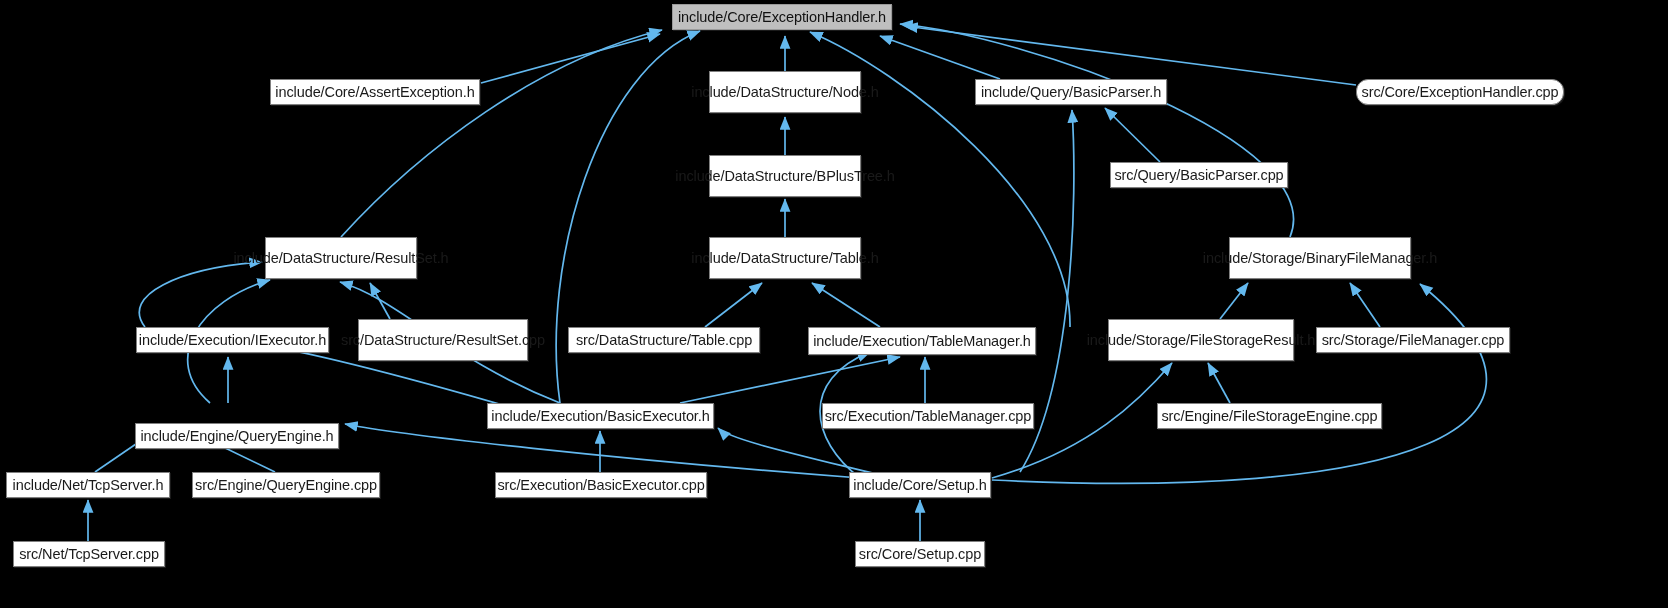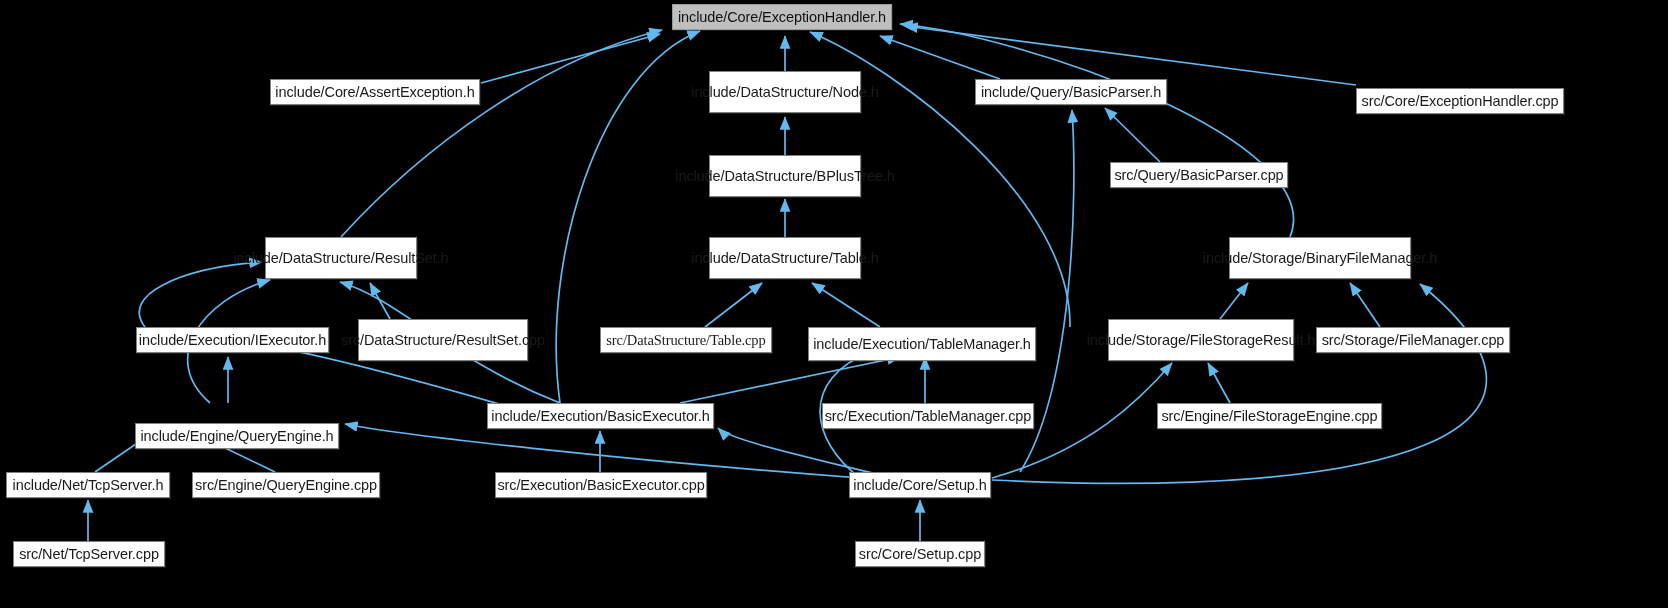--- a/index.html
+++ b/index.html
@@ -110,39 +110,39 @@
   </svg>
 
   <div class="node root" style="left:672px;top:4px;width:220px;height:26px;"><span class="lbl">include/Core/ExceptionHandler.h</span></div>
 
   <div class="node" style="left:270px;top:79px;width:210px;height:26px;"><span class="lbl">include/Core/AssertException.h</span></div>
 
   <div class="node" style="left:709px;top:71px;width:152px;height:42px;"><span>include/DataStructure</span><br><span>/Node.h</span></div>
 
   <div class="node" style="left:975px;top:79px;width:192px;height:26px;"><span class="lbl">include/Query/BasicParser.h</span></div>
 
-  <div class="node" style="left:1356px;top:88px;width:208px;height:26px;"><span class="lbl">src/Core/ExceptionHandler.cpp</span></div>
+  <div class="node" style="left:1356px;top:79px;width:208px;height:26px;border-radius:12px;"><span class="lbl">src/Core/ExceptionHandler.cpp</span></div>
 
   <div class="node" style="left:709px;top:155px;width:152px;height:42px;"><span>include/DataStructure</span><br><span>/BPlusTree.h</span></div>
 
   <div class="node" style="left:1110px;top:162px;width:178px;height:26px;"><span class="lbl">src/Query/BasicParser.cpp</span></div>
 
   <div class="node" style="left:265px;top:237px;width:152px;height:42px;"><span>include/DataStructure</span><br><span>/ResultSet.h</span></div>
 
   <div class="node" style="left:709px;top:237px;width:152px;height:42px;"><span>include/DataStructure</span><br><span>/Table.h</span></div>
 
   <div class="node" style="left:1229px;top:237px;width:182px;height:42px;"><span>include/Storage/BinaryFile</span><br><span>Manager.h</span></div>
 
   <div class="node" style="left:136px;top:327px;width:193px;height:26px;"><span class="lbl">include/Execution/IExecutor.h</span></div>
 
   <div class="node" style="left:358px;top:319px;width:170px;height:42px;"><span>src/DataStructure/Result</span><br><span>Set.cpp</span></div>
 
-  <div class="node" style="left:600px;top:327px;width:172px;height:26px;font-family:Liberation Serif, serif;"><span class="lbl">src/DataStructure/Table.cpp</span></div>
+  <div class="node" style="left:568px;top:327px;width:192px;height:26px;"><span class="lbl">src/DataStructure/Table.cpp</span></div>
 
-  <div class="node" style="left:808px;top:327px;width:228px;height:34px;"><span class="lbl">include/Execution/TableManager.h</span></div>
+  <div class="node" style="left:808px;top:327px;width:228px;height:28px;"><span class="lbl">include/Execution/TableManager.h</span></div>
 
   <div class="node" style="left:1108px;top:319px;width:186px;height:42px;"><span>include/Storage/FileStorage</span><br><span>Result.h</span></div>
 
   <div class="node" style="left:1316px;top:327px;width:194px;height:26px;"><span class="lbl">src/Storage/FileManager.cpp</span></div>
 
   <div class="node" style="left:135px;top:392px;width:204px;height:26px;margin-top:31px;"><span class="lbl">include/Engine/QueryEngine.h</span></div>
 
   <div class="node" style="left:487px;top:403px;width:227px;height:26px;"><span class="lbl">include/Execution/BasicExecutor.h</span></div>
 
   <div class="node" style="left:822px;top:403px;width:212px;height:26px;"><span class="lbl">src/Execution/TableManager.cpp</span></div>

